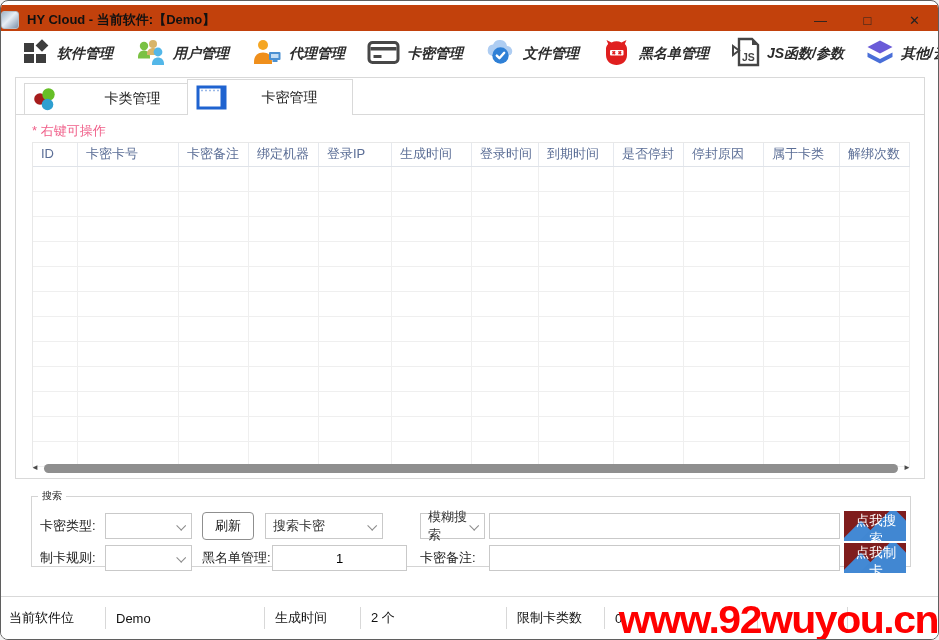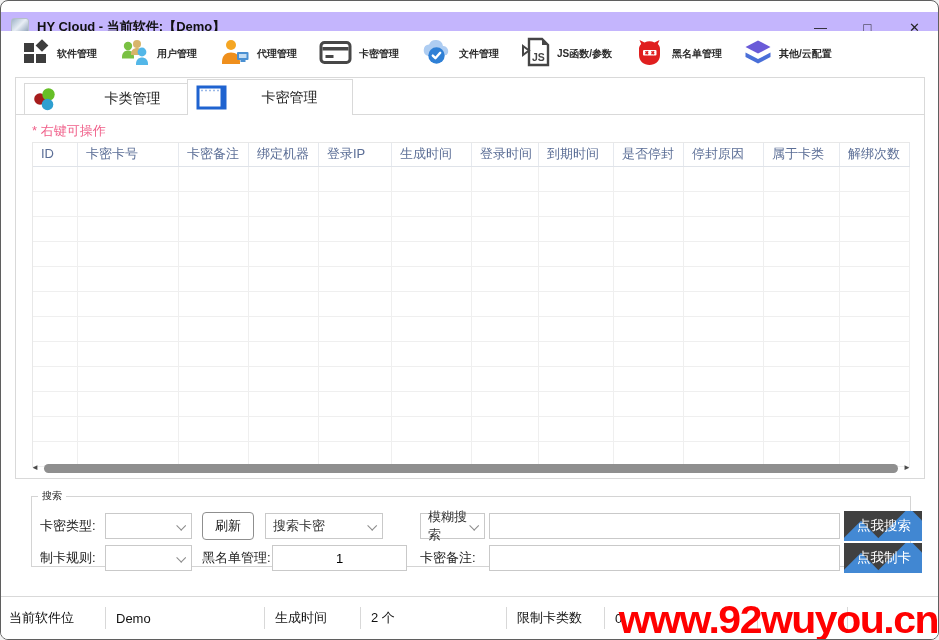--- a/index.html
+++ b/index.html
@@ -3,29 +3,29 @@
 <meta charset="utf-8">
 <style>
   html,body{margin:0;padding:0;background:#f2f2f2;}
   *{box-sizing:border-box;}
   .window{
     position:relative;width:939px;height:640px;background:#fff;
     border:1px solid #5f5f5f;border-radius:8px;overflow:hidden;
     font-family:"Liberation Sans","DejaVu Sans",sans-serif;color:#1a1a1a;
   }
   
-  .titlebar{position:absolute;left:0;top:11px;width:100%;height:30px;display:flex;align-items:center;padding-left:10px;background:#c4b5fd;}
+  .titlebar{position:absolute;left:0;top:4px;width:100%;height:30px;display:flex;align-items:center;background:#c2410c;}
   .appicon{width:18px;height:18px;border-radius:3px;background:linear-gradient(135deg,#9fb4c8 0%,#e8eef5 45%,#7d93ad 100%);border:1px solid #b5bfc9;flex:0 0 auto;}
   .title-text{margin-left:8px;font-size:13px;font-weight:bold;color:#111;}
   .win-controls{margin-left:auto;display:flex;align-items:center;height:100%;}
   .win-btn{width:47px;height:100%;display:flex;align-items:center;justify-content:center;font-size:13px;color:#222;cursor:default;}
   
   .toolbar{position:absolute;left:0;top:30px;width:100%;height:46px;display:flex;align-items:center;padding-left:22px;gap:22px;background:#fff;}
   .tb-item{display:flex;align-items:center;gap:7px;cursor:default;}
-  .tb-item .lbl{font-size:10px;font-weight:bold;color:#2b2b2b;white-space:nowrap;}
+  .tb-item .lbl{font-size:14px;font-weight:bold;color:#2b2b2b;white-space:nowrap;font-style:italic;}
   .edge-frag{position:absolute;left:-3px;top:36px;padding:3px 4px 4px 5px;border:1px solid #c4cdd8;background:#fff;font-size:12px;color:#444;border-radius:2px;}
   
   .panel{position:absolute;left:14px;top:76px;width:910px;height:402px;border:1px solid #d9d9d9;background:#fff;}
   .tabstrip{position:absolute;left:0;top:0;width:100%;height:37px;border-bottom:1px solid #d9d9d9;}
   .tab{position:absolute;display:flex;align-items:center;background:#fff;border:1px solid #d9d9d9;}
   .tab .tab-label{flex:1;text-align:center;font-size:14px;color:#222;}
   .tab-inactive{left:8px;top:5px;width:184px;height:32px;}
   .tab-active{left:171px;top:1px;width:166px;height:36px;border-bottom:none;z-index:2;}
   .tab .tab-ic{margin-left:8px;display:flex;align-items:center;}
   .note{position:absolute;left:16px;top:44px;font-size:13px;color:#f0608a;}
@@ -43,21 +43,21 @@
   
   fieldset.search{position:absolute;left:30px;top:488px;width:880px;height:78px;border:1px solid #d4d4d4;margin:0;padding:0;}
   fieldset.search legend{font-size:10px;color:#222;margin-left:6px;padding:0 4px;}
   .srow{position:absolute;left:0;width:100%;height:30px;}
   .srow1{top:8px;} .srow2{top:40px;}
   .flabel{position:absolute;top:6px;font-size:13px;color:#222;white-space:nowrap;}
   .sel{position:absolute;top:2px;height:26px;background:#fff;border:1px solid #c9c9c9;display:flex;align-items:center;justify-content:space-between;padding:0 7px;font-size:13px;color:#333;cursor:default;}
   .chev{width:7px;height:7px;border-right:1.5px solid #8a8a8a;border-bottom:1.5px solid #8a8a8a;transform:rotate(45deg) translateY(-1px);flex:0 0 auto;}
   .tinput{position:absolute;top:2px;height:26px;border:1px solid #c9c9c9;font-size:13px;padding:0 6px;font-family:inherit;outline:none;}
   .btn-refresh{position:absolute;top:1px;height:28px;width:52px;background:#fff;border:1px solid #8f8f8f;border-radius:4px;font-size:13px;font-family:inherit;color:#111;}
-  .btn-blue{position:absolute;top:0;height:30px;width:78px;background:#404040;border:none;color:#fff;font-size:13.5px;font-family:inherit;overflow:hidden;cursor:default;padding-left:8px;}
+  .btn-blue{position:absolute;top:0;height:30px;width:62px;background:#7f1d1d;border:none;color:#fff;font-size:13.5px;font-family:inherit;overflow:hidden;cursor:default;padding-left:8px;}
   .btn-blue::before{content:"";position:absolute;left:2px;bottom:-16px;width:30px;height:30px;background:#4389d4;transform:rotate(45deg);}
   .btn-blue::after{content:"";position:absolute;right:-10px;bottom:-22px;width:46px;height:46px;background:#4187d2;transform:rotate(45deg);}
   .btn-blue span{position:relative;z-index:1;}
   
   .statusbar{position:absolute;left:0;bottom:0;width:100%;height:43px;border-top:1px solid #d9d9d9;display:flex;align-items:center;background:#fff;}
   .sb-item{height:22px;display:flex;align-items:center;padding-left:10px;font-size:13px;color:#111;border-left:1px solid #d8d8d8;overflow:hidden;white-space:nowrap;}
   .sb-item:first-child{border-left:none;padding-left:8px;}
   .watermark{position:absolute;right:0px;bottom:-2px;font-size:41px;font-weight:800;letter-spacing:-1.5px;color:#ff0000;line-height:1;z-index:50;transform:scaleY(0.95);white-space:nowrap;}
 </style>
 </head>
@@ -135,39 +135,39 @@
             <path d="M7.5 17a5.8 5.8 0 0 1 .6-11.5A7.3 7.3 0 0 1 22 7a5.2 5.2 0 0 1 3.5 9z" fill="#aecdf2"></path>
             <circle cx="15.5" cy="16.5" r="8.2" fill="#2f80d6"></circle>
             <path d="M11.8 16.6l2.6 2.6 4.8-5.4" stroke="#fff" stroke-width="2.4" fill="none" stroke-linecap="round" stroke-linejoin="round"></path>
           </svg>
       </span>
       <span class="lbl">文件管理</span>
     </div>
 
     <div class="tb-item">
       <span class="tb-ic">
+        <svg width="31" height="27" viewBox="0 0 31 27">
+            <path d="M5 10c0-2 .8-3.8 2.2-5L5.5 1l5 2.6a11 11 0 0 1 10 0l5-2.6-1.7 4c1.4 1.2 2.2 3 2.2 5v6c0 6.5-5 10-10.5 10S5 22.5 5 16z" fill="#e01f1f"></path>
+            <rect x="9" y="11" width="13.5" height="5.5" rx="1" fill="#fff"></rect>
+            <path d="M11.5 12.2l2.6 3m0-3l-2.6 3M17.5 12.2l2.6 3m0-3l-2.6 3" stroke="#e01f1f" stroke-width="1.5"></path>
+          </svg>
+      </span>
+      <span class="lbl">黑名单管理</span>
+    </div>
+
+    <div class="tb-item">
+      <span class="tb-ic">
         <svg width="29" height="30" viewBox="0 0 29 30">
             <path d="M8 2h13l6 6v20H8z" fill="#fff" stroke="#454545" stroke-width="2.4"></path>
             <path d="M21 2l6 6h-6z" fill="#454545"></path>
             <path d="M2 9l6 4.5L2 18z" fill="#fff" stroke="#454545" stroke-width="2"></path>
             <text x="11" y="24" font-size="10.5" font-weight="bold" fill="#454545" font-family="Liberation Sans, sans-serif">JS</text>
           </svg>
       </span>
       <span class="lbl">JS函数/参数</span>
-    </div>
-
-    <div class="tb-item">
-      <span class="tb-ic">
-        <svg width="31" height="27" viewBox="0 0 31 27">
-            <path d="M5 10c0-2 .8-3.8 2.2-5L5.5 1l5 2.6a11 11 0 0 1 10 0l5-2.6-1.7 4c1.4 1.2 2.2 3 2.2 5v6c0 6.5-5 10-10.5 10S5 22.5 5 16z" fill="#e01f1f"></path>
-            <rect x="9" y="11" width="13.5" height="5.5" rx="1" fill="#fff"></rect>
-            <path d="M11.5 12.2l2.6 3m0-3l-2.6 3M17.5 12.2l2.6 3m0-3l-2.6 3" stroke="#e01f1f" stroke-width="1.5"></path>
-          </svg>
-      </span>
-      <span class="lbl">黑名单管理</span>
     </div>
 
     <div class="tb-item">
       <span class="tb-ic">
         <svg width="28" height="26" viewBox="0 0 28 26">
             <path d="M14 1.5L26.5 8 14 14.5 1.5 8z" fill="#6a5bd8"></path>
             <path d="M1.5 13.5L14 20l12.5-6.5V18L14 24.5 1.5 18z" fill="#4a6fd8"></path>
           </svg>
       </span>
       <span class="lbl">其他/云配置</span>

